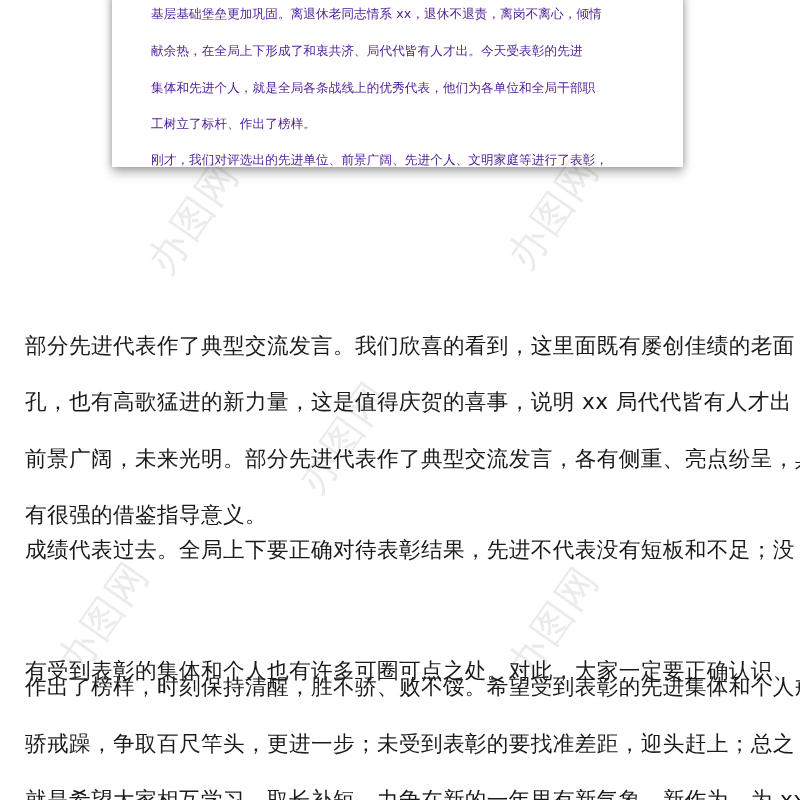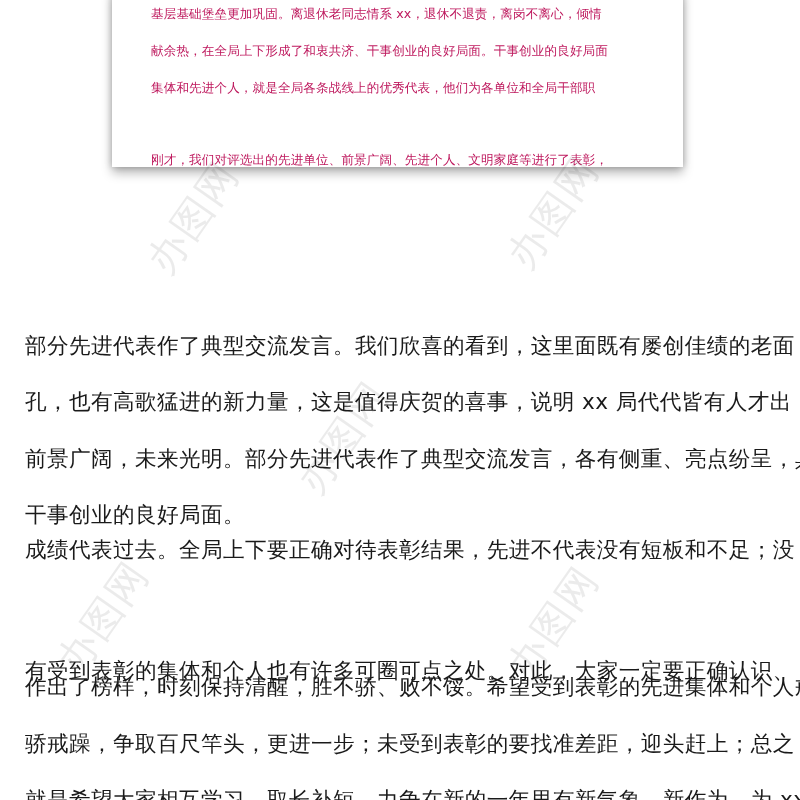--- a/index.html
+++ b/index.html
@@ -24,21 +24,21 @@
     background: #ffffff;
     box-shadow: 0 6px 10px rgba(0,0,0,0.28), 2px 0 6px rgba(0,0,0,0.12), -2px 0 6px rgba(0,0,0,0.12);
     z-index: 2;
   }
   .card-line {
     position: absolute;
     left: 39px;
     font-size: 12.6px;
     line-height: 16px;
     white-space: nowrap;
-    color: #be185d;
+    color: #4c1d95;
     letter-spacing: 0.1px;
   }
   .body-text {
     position: absolute;
     left: 25px;
     top: 0;
     width: 760px;
     z-index: 1;
   }
   .body-line {
@@ -60,30 +60,31 @@
     pointer-events: none;
     z-index: 3;
     letter-spacing: 2px;
   }
 </style>
 </head>
 <body>
 
 <div class="page-card">
   <div class="card-line" style="top:16px;">基层基础堡垒更加巩固。离退休老同志情系 xx，退休不退责，离岗不离心，倾情</div>
-  <div class="card-line" style="top:53px;">献余热，在全局上下形成了和衷共济、干事创业的良好局面。干事创业的良好局面</div>
+  <div class="card-line" style="top:53px;">献余热，在全局上下形成了和衷共济、局代代皆有人才出。今天受表彰的先进</div>
   <div class="card-line" style="top:90px;text-align:center;">集体和先进个人，就是全局各条战线上的优秀代表，他们为各单位和全局干部职</div>
+  <div class="card-line" style="top:126px;">工树立了标杆、作出了榜样。</div>
   <div class="card-line" style="top:162px;">刚才，我们对评选出的先进单位、前景广阔、先进个人、文明家庭等进行了表彰，</div>
 </div>
 
 <div class="body-text">
   <div class="body-line" style="top:332px;">部分先进代表作了典型交流发言。我们欣喜的看到，这里面既有屡创佳绩的老面</div>
   <div class="body-line" style="top:388px;">孔，也有高歌猛进的新力量，这是值得庆贺的喜事，说明 xx 局代代皆有人才出，</div>
   <div class="body-line" style="top:445px;">前景广阔，未来光明。部分先进代表作了典型交流发言，各有侧重、亮点纷呈，具</div>
-  <div class="body-line" style="top:501px;">干事创业的良好局面。</div>
+  <div class="body-line" style="top:501px;">有很强的借鉴指导意义。</div>
   <div class="body-line" style="top:536px;">成绩代表过去。全局上下要正确对待表彰结果，先进不代表没有短板和不足；没</div>
   <div class="body-line" style="top:616px;margin-top:41px;">有受到表彰的集体和个人也有许多可圈可点之处。对此，大家一定要正确认识、</div>
   <div class="body-line" style="top:673px;">作出了榜样，时刻保持清醒，胜不骄、败不馁。希望受到表彰的先进集体和个人戒</div>
   <div class="body-line" style="top:730px;">骄戒躁，争取百尺竿头，更进一步；未受到表彰的要找准差距，迎头赶上；总之，</div>
   <div class="body-line" style="top:786px;">就是希望大家相互学习，取长补短，力争在新的一年里有新气象、新作为，为 xx</div>
 </div>
 
 <div class="watermark" style="left:130px; top:190px;">办图网</div>
 <div class="watermark" style="left:490px; top:185px;">办图网</div>
 <div class="watermark" style="left:280px; top:410px;">办图网</div>

